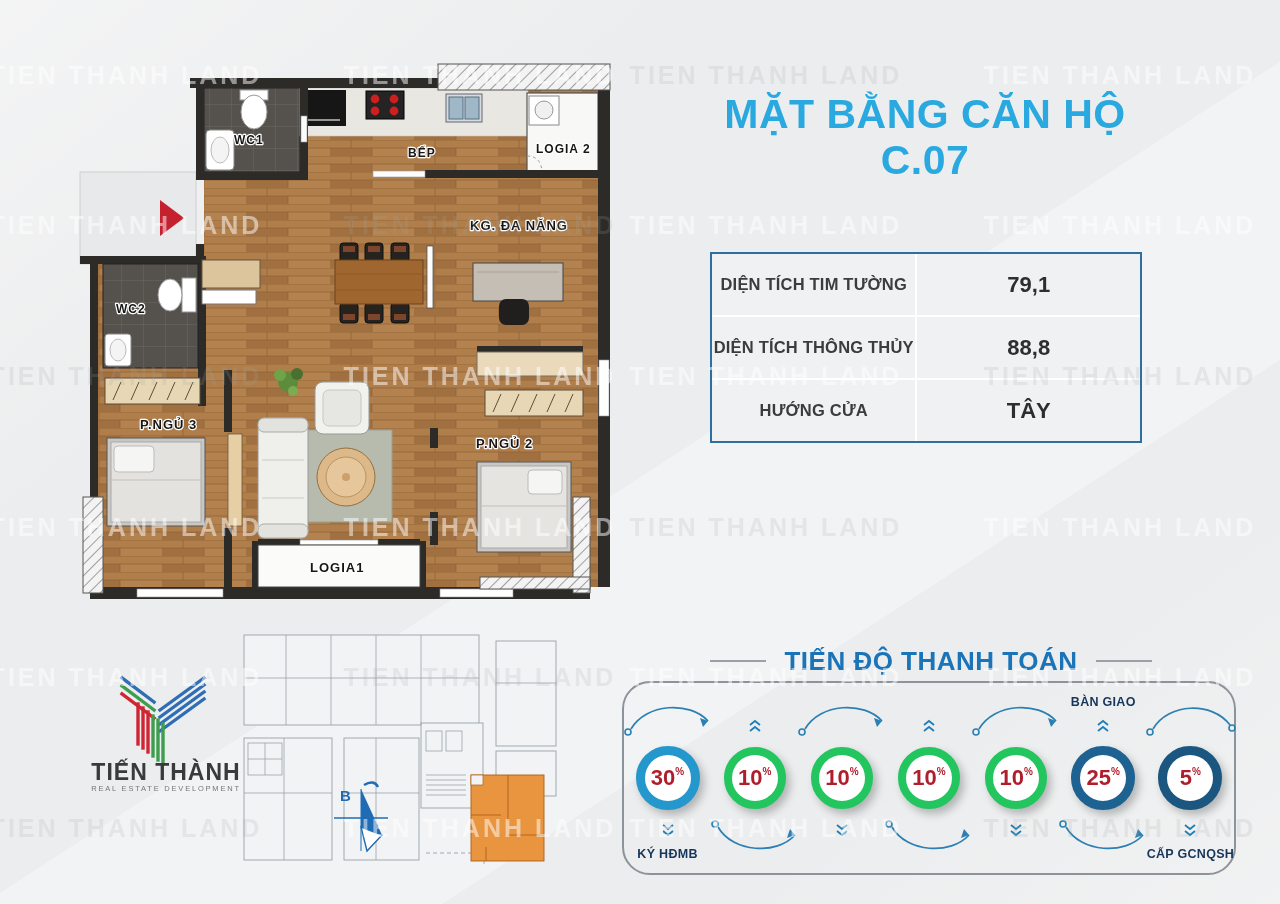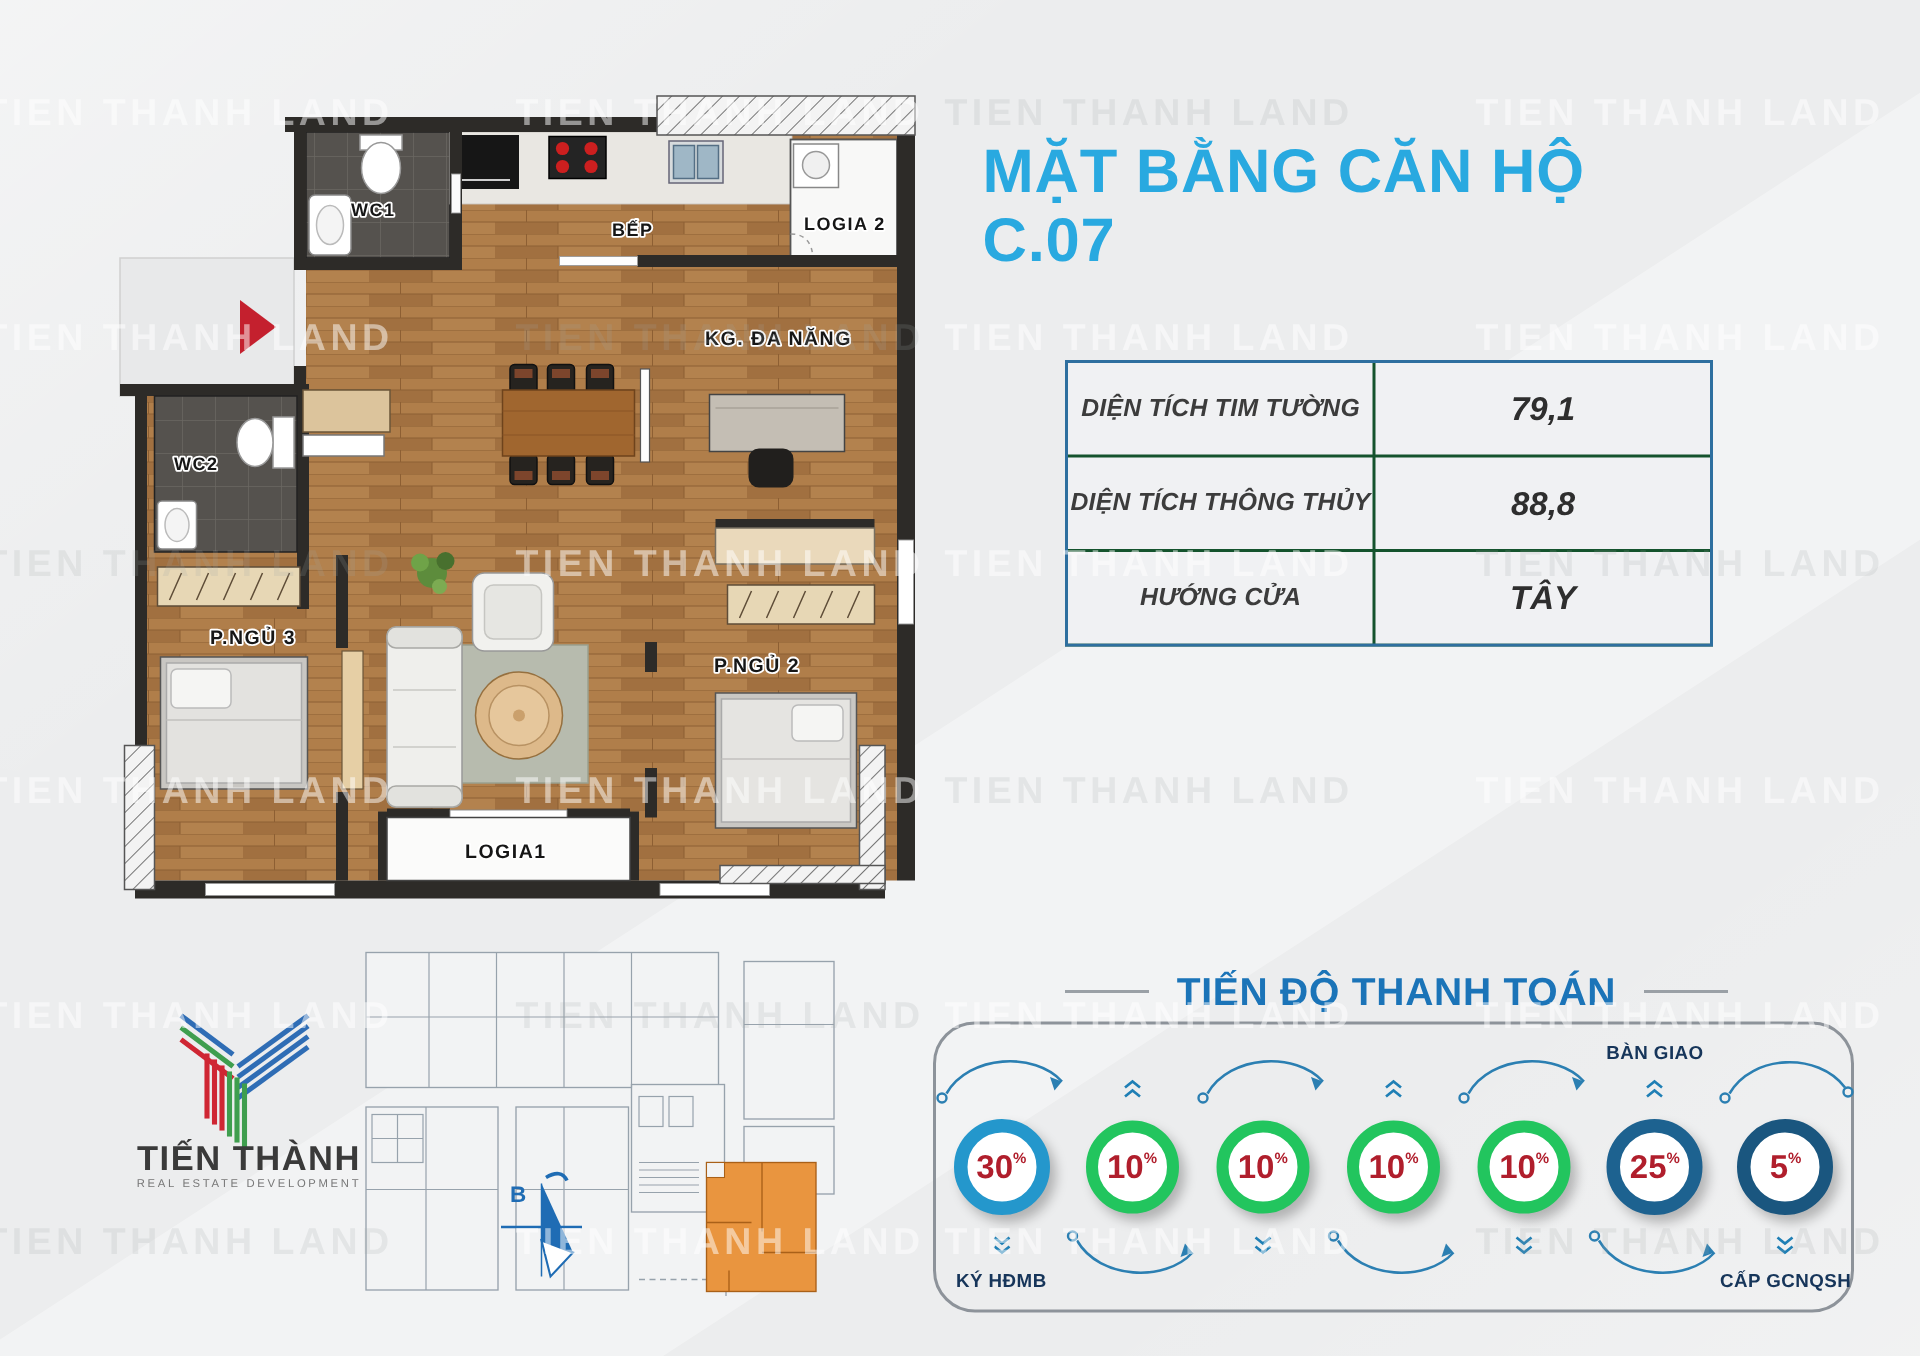--- a/index.html
+++ b/index.html
@@ -15,27 +15,27 @@
   .band{position:absolute;width:2100px;height:250px;background:rgba(255,255,255,.35);
         transform:rotate(-33deg);left:-300px;top:430px;border-radius:140px;}
   
   .wm{position:absolute;inset:0;display:grid;grid-template-columns:repeat(4,1fr);
       place-items:center;pointer-events:none;z-index:5;}
   .wm span{font-size:25px;font-weight:700;letter-spacing:3px;color:rgba(255,255,255,.5);
            white-space:nowrap;}
   .wm span:nth-child(odd){transform:translateX(-34px);}
   .wm span:nth-child(3n){color:rgba(160,164,168,.18);}
   
-  .main-title{position:absolute;left:655px;top:92px;width:540px;text-align:left;z-index:3;
+  .main-title{position:absolute;left:655px;top:92px;width:540px;text-align:center;z-index:3;
               color:#29a9e0;font-weight:800;line-height:1.12;letter-spacing:.5px;}
   .main-title .t1{font-size:41px;}
   .main-title .t2{font-size:41px;}
   
-  .info-table{position:absolute;left:710px;top:240px;width:428px;z-index:3;
-              border:2px solid #2e6f9f;background:#14532d;font-style:italic;}
+  .info-table{position:absolute;left:710px;top:252px;width:428px;z-index:3;
+              border:2px solid #2e6f9f;background:#ffffff;}
   .info-row{display:grid;grid-template-columns:48% 52%;height:61px;margin-top:2px;}
   .info-row:first-child{margin-top:0;}
   .info-cell{background:#f0f1f3;display:flex;align-items:center;justify-content:center;}
   .info-label{font-size:16.5px;font-weight:700;color:#3c3c3c;letter-spacing:.2px;margin-right:2px;}
   .info-value{font-size:22px;font-weight:700;color:#2e2e2e;}
   
   .payment{position:absolute;left:622px;top:645px;width:618px;height:240px;z-index:3;}
   .pay-title-row{display:flex;align-items:center;justify-content:center;gap:18px;height:32px;}
   .pay-title-row .t-line{width:56px;height:2px;background:#9aa0a6;}
   .pay-title{font-size:26px;font-weight:800;color:#1b74b8;letter-spacing:.5px;}

